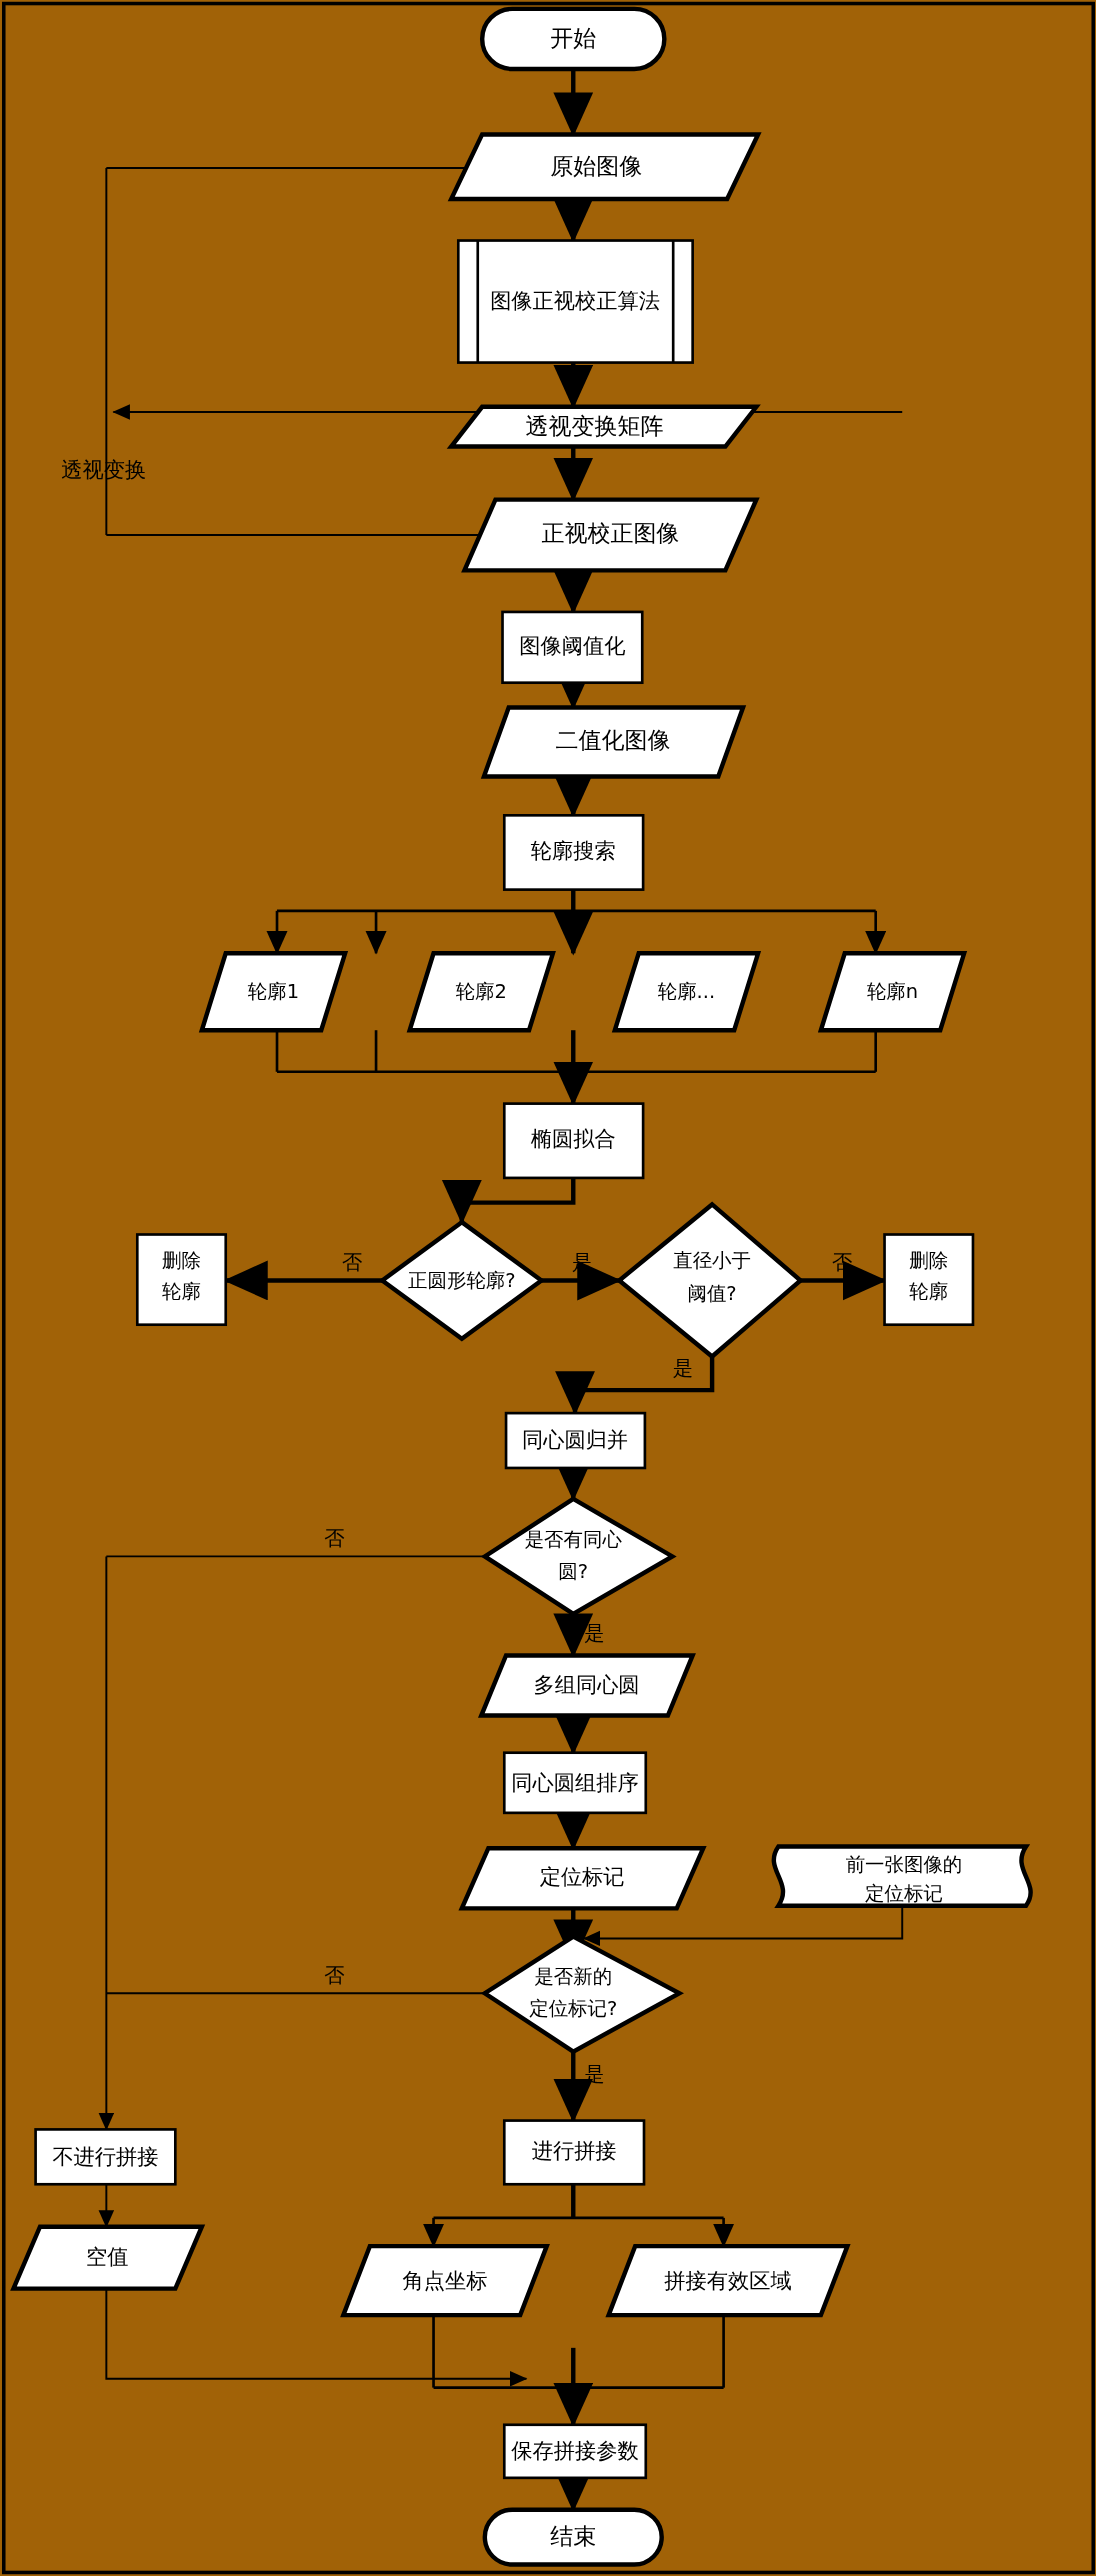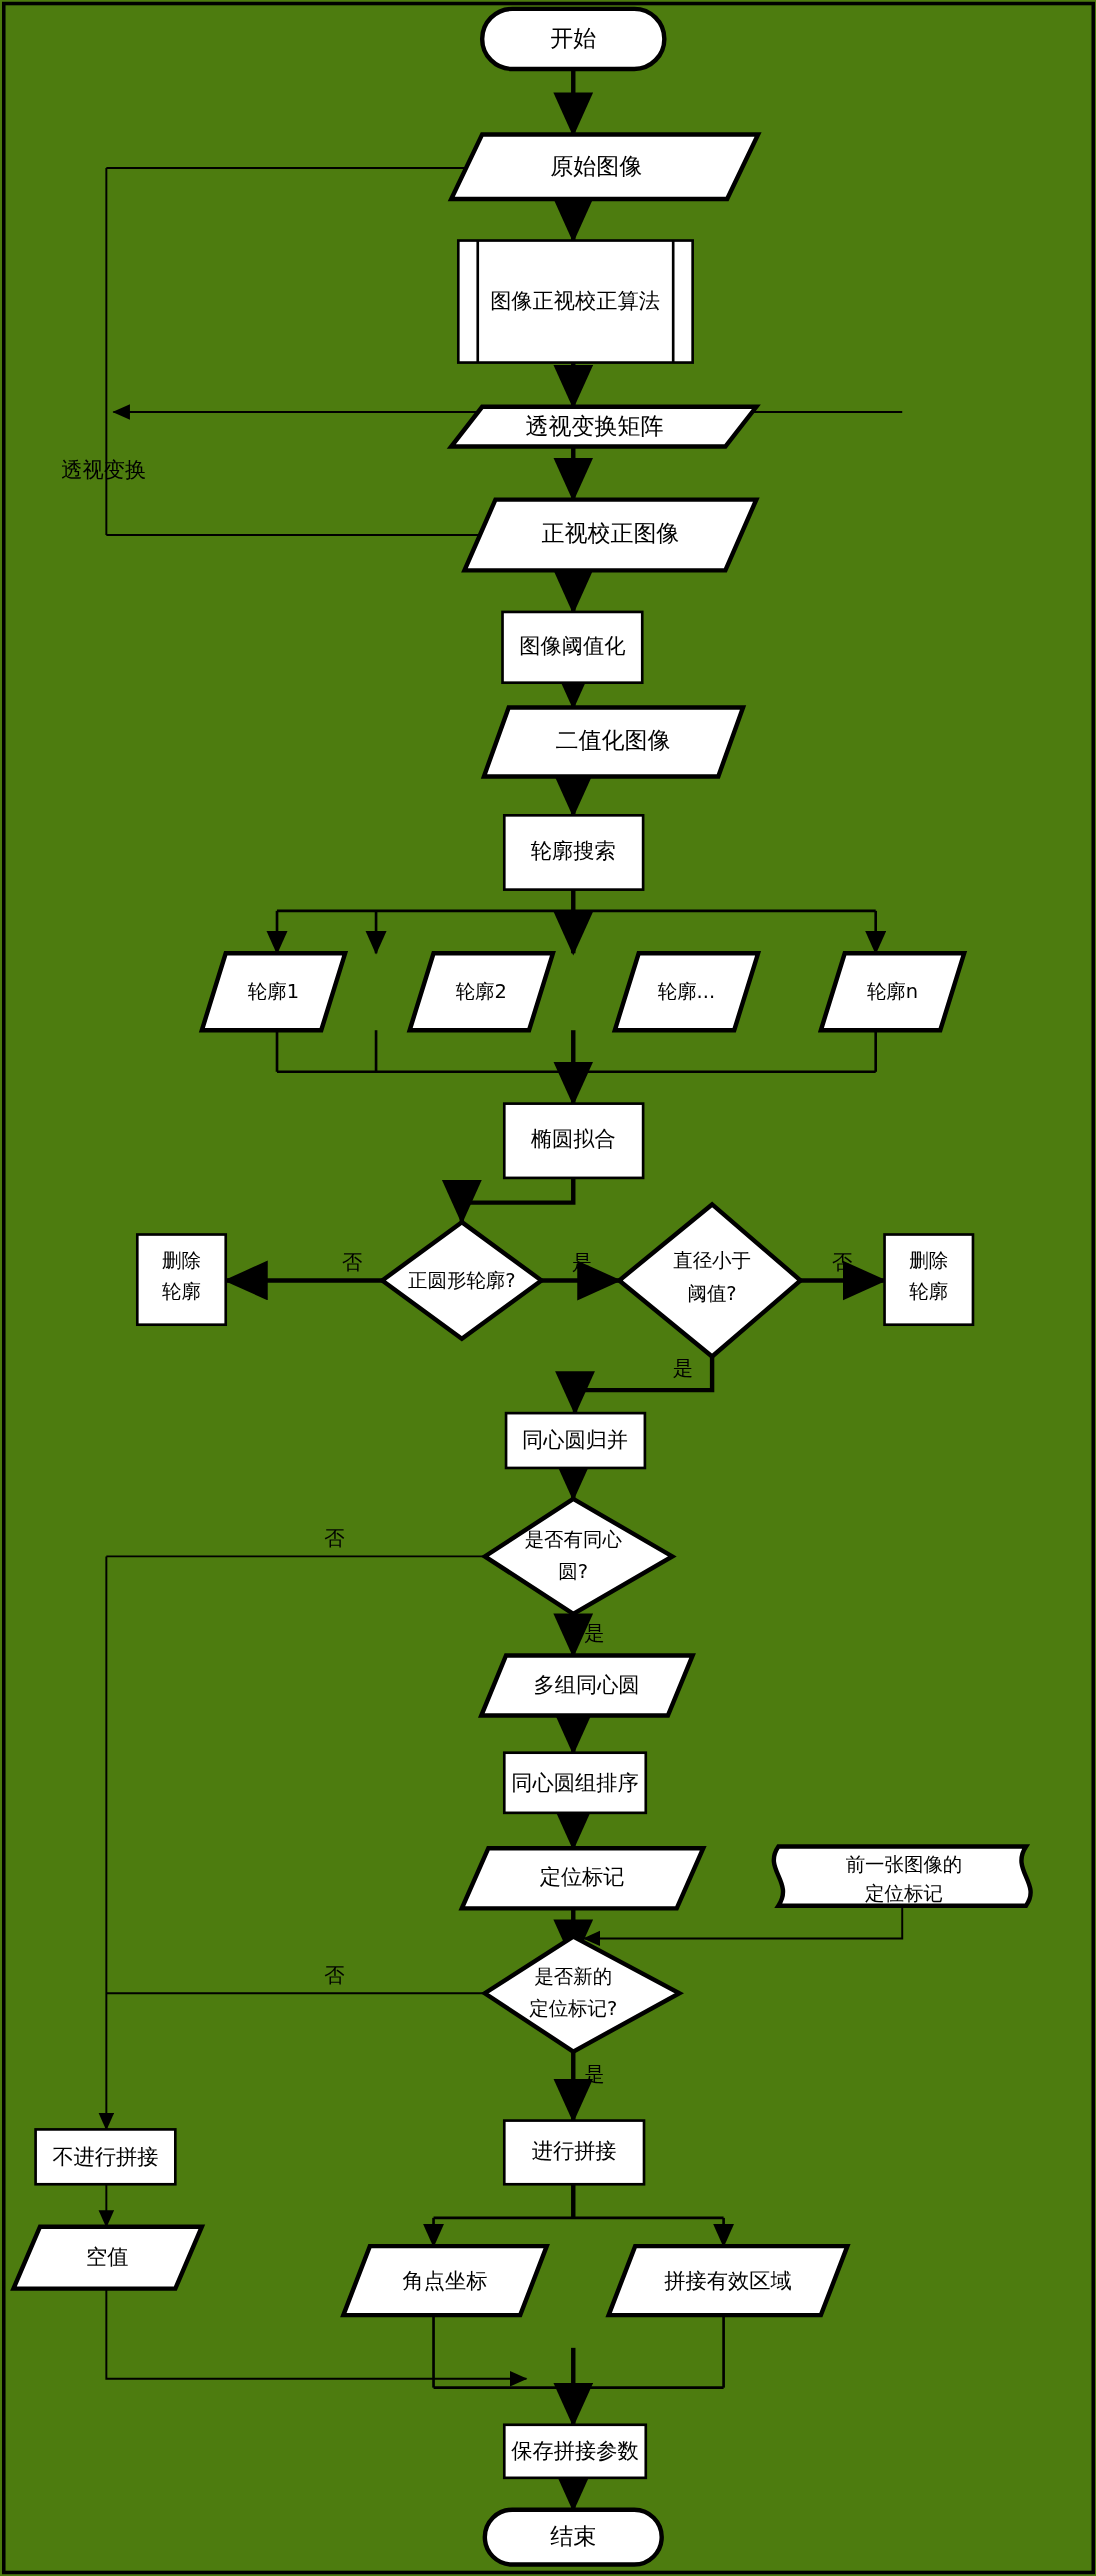--- a/index.html
+++ b/index.html
@@ -1,17 +1,17 @@
 <!DOCTYPE html>
 <html style="font-size:14px"><head>
 <meta charset="utf-8">
 <style>
   html,body{margin:0;padding:0;background:#ffffff;}
   body{font-family:"DejaVu Sans","Liberation Sans",sans-serif;}
-  #canvas{position:relative;width:1097px;height:2576px;background:#4d7c0f;overflow:hidden;}
+  #canvas{position:relative;width:1097px;height:2576px;background:#a16207;overflow:hidden;}
   svg.flow{position:absolute;left:0;top:0;width:1097px;height:2576px;}
   .shape{fill:#ffffff;stroke:#000000;}
   .thick{stroke-width:5;}
   .thin{stroke-width:3;}
   .hair{stroke-width:2.2;}
   .lbl{font-family:"DejaVu Sans","Liberation Sans",sans-serif;fill:#000;text-anchor:middle;dominant-baseline:middle;}
   .t26{font-size:26px;}
   .t24{font-size:24px;}
   .t22{font-size:22px;}
   .edgelbl{font-size:23px;}

